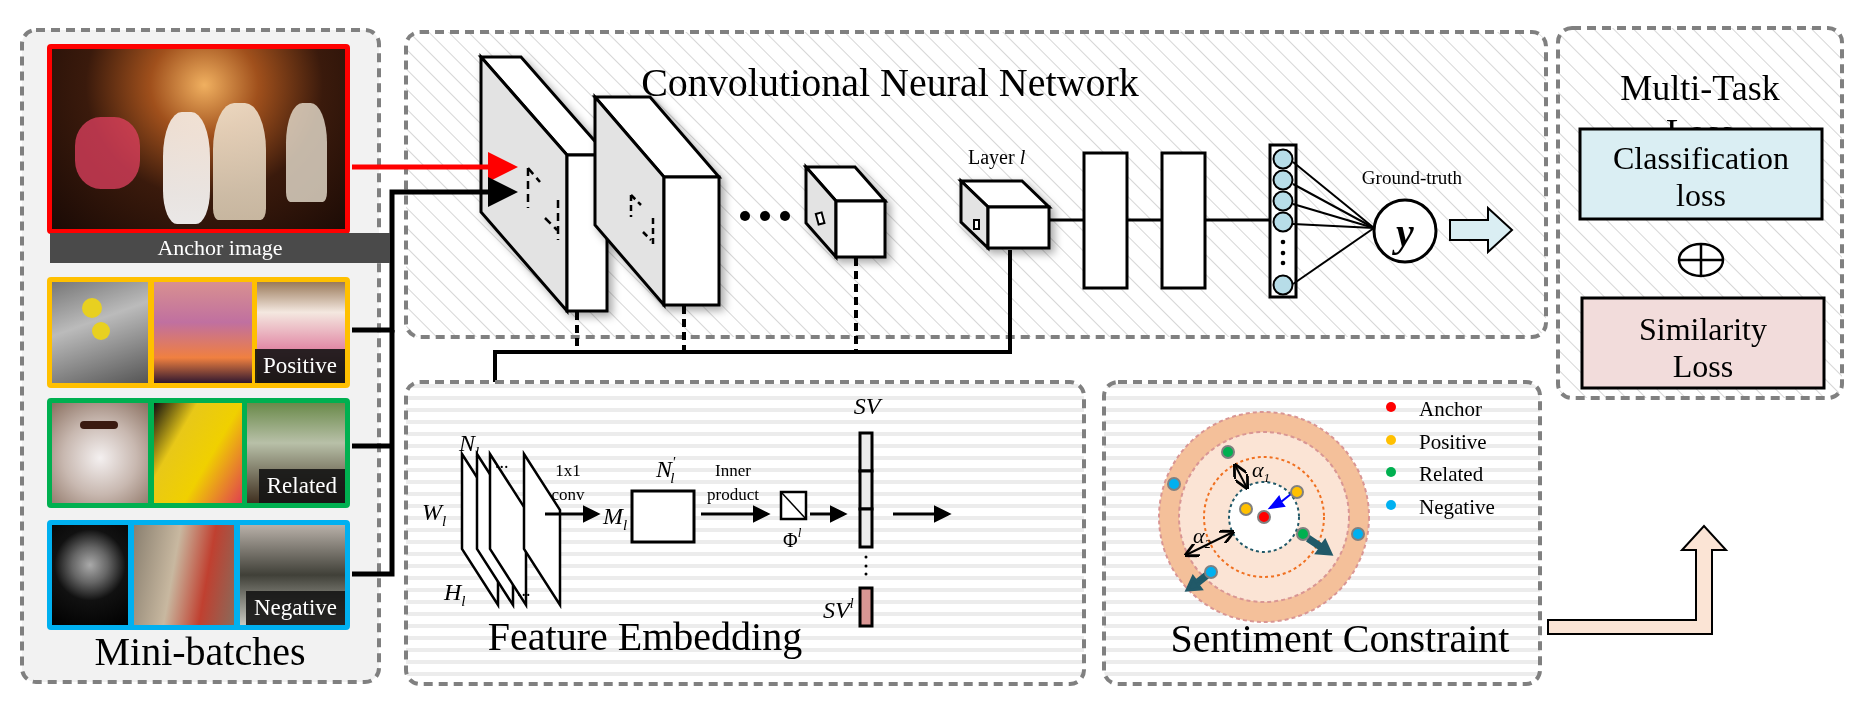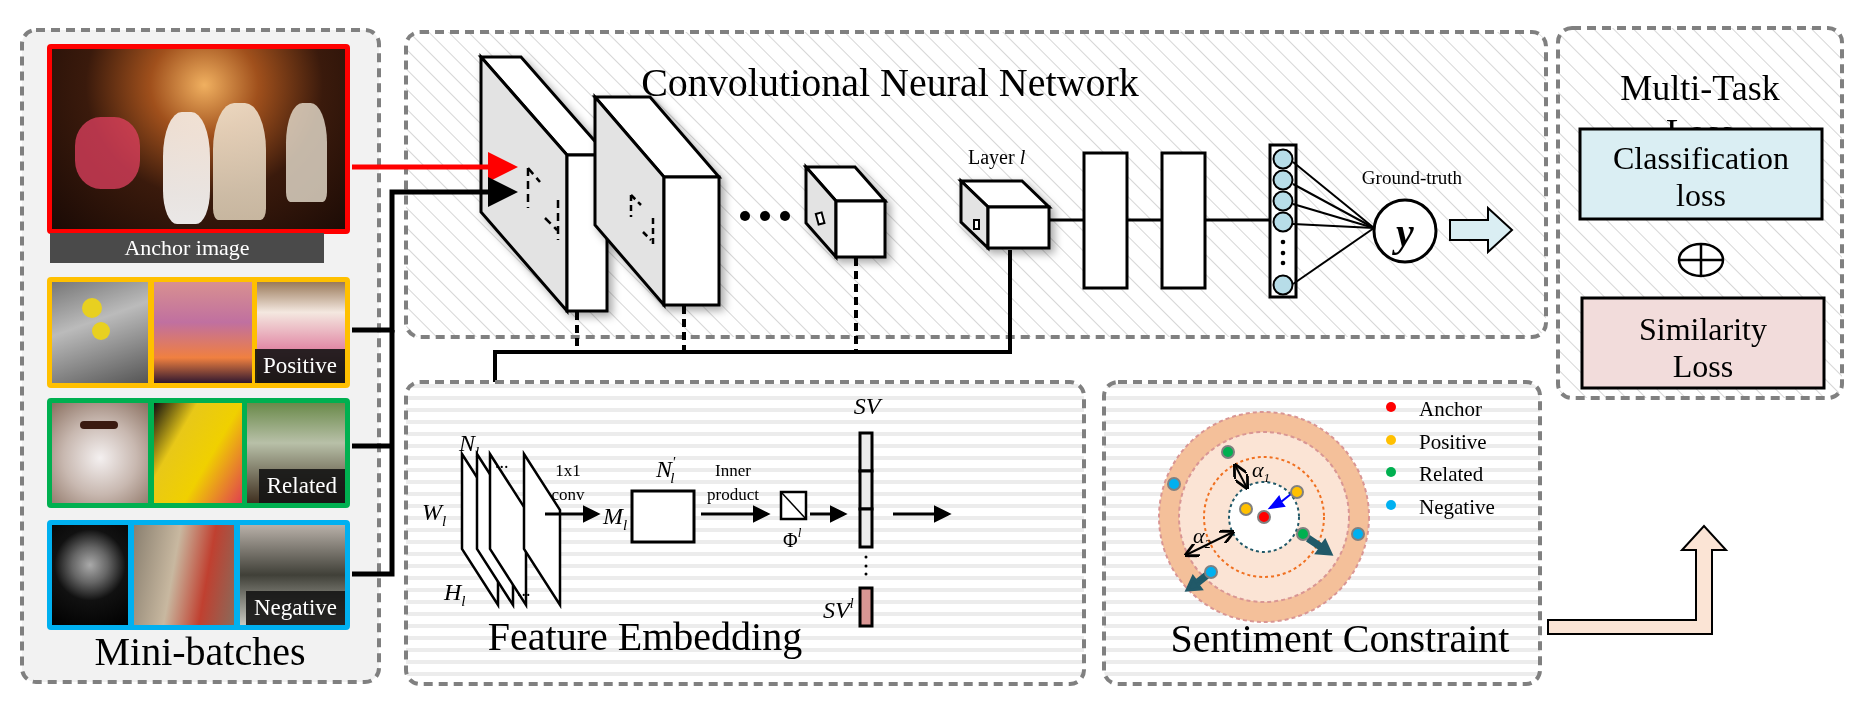--- a/index.html
+++ b/index.html
@@ -243,21 +243,21 @@
   <polyline points="352,574 392,574 392,330" fill="none" stroke="#000" stroke-width="5"></polyline>
 </svg>
 
 <div class="imgbox" style="left:47px;top:44px;width:303px;height:190px;border:5px solid #ff0000;border-radius:4px;box-sizing:border-box;
      background: radial-gradient(ellipse at 52% 20%, #f0b060 0%, #a0501c 25%, #3a1a0c 55%, #1a0a05 100%);">
   <div style="position:absolute;left:55%;top:30%;width:18%;height:65%;background:linear-gradient(#efe0cc,#d8c8b0);border-radius:40% 40% 10% 10%;opacity:.9"></div>
   <div style="position:absolute;left:38%;top:35%;width:16%;height:62%;background:linear-gradient(#f5ece4,#fff);border-radius:40% 40% 30% 30%;opacity:.9"></div>
   <div style="position:absolute;left:8%;top:38%;width:22%;height:40%;background:#e04060;border-radius:40%;opacity:.75"></div>
   <div style="position:absolute;left:80%;top:30%;width:14%;height:55%;background:#e8e0d0;border-radius:40% 40% 10% 10%;opacity:.8"></div>
 </div>
-<div class="anchor-cap" style="left:50px;top:233px;width:274px;">Anchor image</div>
+<div class="anchor-cap" style="left:50px;top:233px;width:340px;">Anchor image</div>
 
 <div class="imgbox" style="left:47px;top:277px;width:303px;height:111px;border:5px solid #ffc000;border-radius:4px;box-sizing:border-box;background:#ffc000;">
   <div class="tile" style="left:0;width:96px;background:linear-gradient(160deg,#777 0%,#bbb 40%,#555 100%);">
     <div style="position:absolute;left:30px;top:16px;width:20px;height:20px;border-radius:50%;background:#e8d020"></div>
     <div style="position:absolute;left:40px;top:40px;width:18px;height:18px;border-radius:50%;background:#e8d020"></div>
   </div>
   <div class="tile" style="left:102px;width:98px;background:linear-gradient(#d89090,#c070a0 40%,#f08040 75%,#301830);"></div>
   <div class="tile" style="left:205px;width:93px;background:linear-gradient(#9a7a5a,#f4e8e0 30%,#e080a0 70%,#6a3a2a);"></div>
   <div class="lbl">Positive</div>
 </div>

